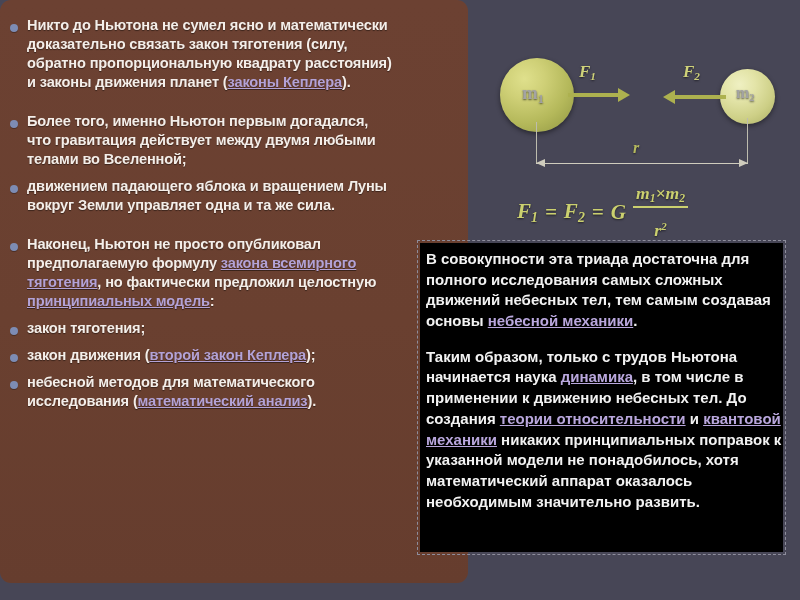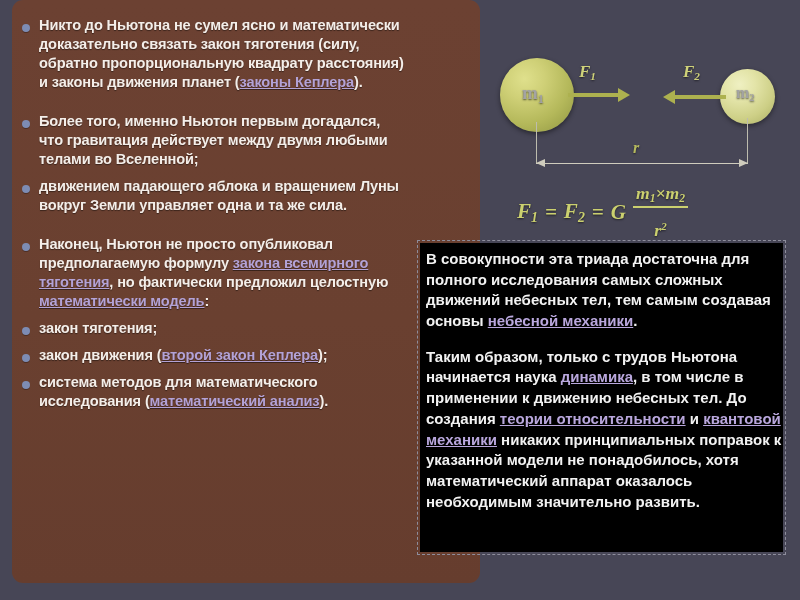--- a/index.html
+++ b/index.html
@@ -6,21 +6,21 @@
   body{
     width:800px;height:600px;overflow:hidden;
     background:#474656;
     font-family:"Liberation Sans", sans-serif;
     position:relative;
   }
   #slide{position:absolute;inset:0;width:800px;height:600px;background:#474656;overflow:hidden;}
 
   
   #left-panel{
-    position:absolute;left:12px;top:0;width:468px;height:583px;
+    position:absolute;left:0;top:0;width:468px;height:583px;
     background:#6b4031;
     background:linear-gradient(180deg,#6c4132 0%,#6a4030 55%,#663d2e 100%);
     border-radius:11px;
   }
   .bullets{
     position:absolute;left:0;top:16px;width:405px;
     padding:0 6px 0 0;
     box-sizing:border-box;
   }
   .bullet-row{
@@ -169,33 +169,33 @@
         <div class="bullet-row gap-top">
           <div class="bullet-dot"></div>
           <div class="bullet-text"><span> Более того, именно Ньютон первым догадался, что гравитация действует между двумя любыми телами во Вселенной;</span></div>
         </div>
         <div class="bullet-row gap-sm">
           <div class="bullet-dot"></div>
           <div class="bullet-text"><span>движением падающего яблока и вращением Луны вокруг Земли управляет одна и та же сила.</span></div>
         </div>
         <div class="bullet-row gap-top">
           <div class="bullet-dot"></div>
-          <div class="bullet-text"><span>Наконец, Ньютон не просто опубликовал предполагаемую формулу </span><span class="lk">закона всемирного тяготения</span><span>, но фактически предложил целостную </span><span class="lk">математически модель</span><span>:</span></div>
+          <div class="bullet-text"><span>Наконец, Ньютон не просто опубликовал предполагаемую формулу </span><span class="lk">закона всемирного тяготения</span><span>, но фактически предложил целостную </span><span class="lk">принципиальных модель</span><span>:</span></div>
         </div>
         <div class="bullet-row gap-sm">
           <div class="bullet-dot"></div>
           <div class="bullet-text"><span>закон тяготения;</span></div>
         </div>
         <div class="bullet-row gap-sm">
           <div class="bullet-dot"></div>
           <div class="bullet-text"><span>закон движения (</span><span class="lk">второй закон Кеплера</span><span>);</span></div>
         </div>
         <div class="bullet-row gap-sm">
           <div class="bullet-dot"></div>
-          <div class="bullet-text"><span>система методов для математического исследования (</span><span class="lk">математический анализ</span><span>).</span></div>
+          <div class="bullet-text"><span>небесной методов для математического исследования (</span><span class="lk">математический анализ</span><span>).</span></div>
         </div>
       </div>
   </div>
 
   <div id="diagram">
 
     <div class="sphere" id="mass1"></div>
     <div class="m-label" id="m1-label">
       <span>m</span><span class="sub">1</span>
     </div>

